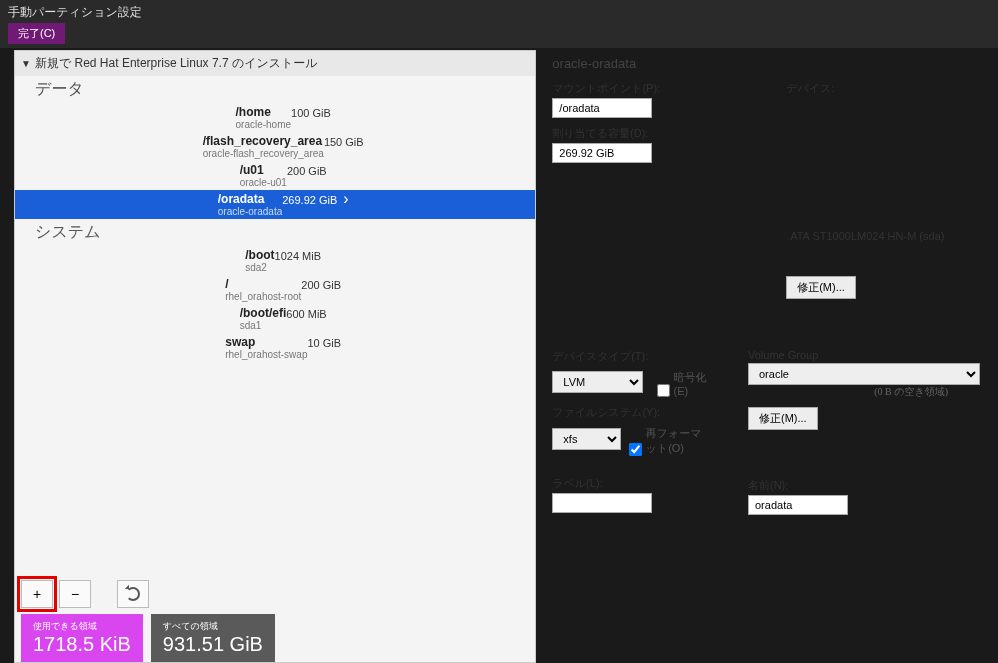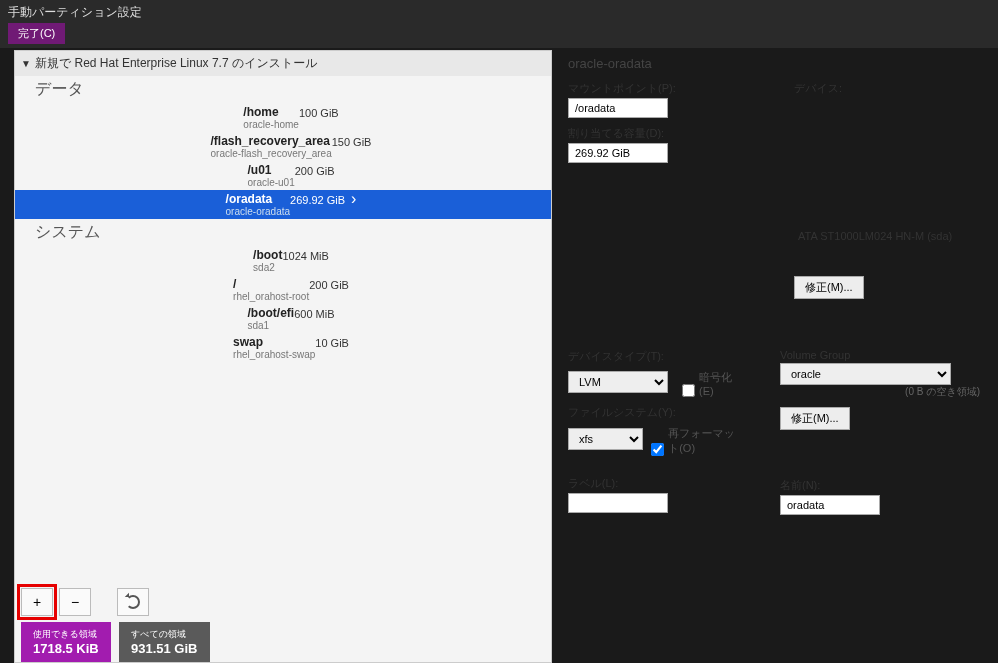--- a/index.html
+++ b/index.html
@@ -29,33 +29,33 @@
   .part-row.selected::after { content: "›"; color: #fff; margin-left: 6px; font-size: 16px; line-height: 14px; }
   
   .bottom-controls { padding: 6px 6px 0 6px; }
   .btn-row { display: flex; gap: 6px; margin-bottom: 6px; }
   .square-btn { width: 32px; height: 28px; background: #fafafa; border: 1px solid #bbb; cursor: pointer; font-size: 14px; display: flex; align-items: center; justify-content: center; }
   .highlight-red { outline: 3px solid #e60000; outline-offset: 1px; }
   .reload-btn { margin-left: 20px; }
   
   .space-bars { display: flex; gap: 8px; }
   .space-box { padding: 6px 12px; color: #fff; font-size: 11px; min-width: 90px; }
-  .space-box.avail { background: #a21caf; }
+  .space-box.avail { background: #d946ef; }
   .space-box.total { background: #5a5a5a; }
   .space-box .label { font-size: 9px; }
-  .space-box .val { font-size: 13px; font-weight: bold; }
+  .space-box .val { font-size: 20px; font-weight: normal; }
   
   .right-panel { flex: 1; padding: 6px 16px; background: transparent; color: #333; font-size: 12px; position: relative; }
   .right-panel h3 { font-size: 13px; color: #444; margin-bottom: 10px; font-weight: normal; }
   
   .field-row { margin-bottom: 8px; }
   .field-label { font-size: 11px; color: #333; margin-bottom: 2px; display: block; }
   .text-input { background: #fff; border: 1px solid #aaa; padding: 3px 6px; font-size: 11px; width: 100px; }
   .select { background: #eee; border: 1px solid #aaa; padding: 3px 6px; font-size: 11px; width: 110px; }
-  .wide { width: 171px; }
+  .wide { width: 232px; }
   
   .two-col { display: flex; gap: 40px; }
   .col { flex: 1; }
   
   .device-box { color: #333; font-size: 11px; margin-top: 130px; }
   .device-list { margin-top: 6px; padding: 4px; min-height: 40px; }
   
   .small-btn { background: #ededed; border: 1px solid #aaa; padding: 3px 10px; font-size: 11px; cursor: pointer; }
   
   .lower-fields { margin-top: 50px; display: flex; gap: 40px; }
@@ -195,21 +195,21 @@
         </div>
       </div>
       <div class="col">
         <div class="field-row">
           <label class="field-label">Volume Group</label>
           <div style="display:flex;align-items:center;">
             <select class="select wide">
               <option>oracle</option>
             </select>
           </div>
-          <div style="font-size:10px;color:#666;text-align:right;width:200px;">(0 B の空き領域)</div>
+          <div style="font-size:10px;color:#666;text-align:right;width:200px;font-family:Liberation Serif, serif;">(0 B の空き領域)</div>
         </div>
         <div style="margin-top:4px;">
           <button class="small-btn">修正(M)...</button>
         </div>
         <div class="field-row" style="margin-top:48px;">
           <label class="field-label">名前(N):</label>
           <input class="text-input" value="oradata" style="">
         </div>
       </div>
     </div>

